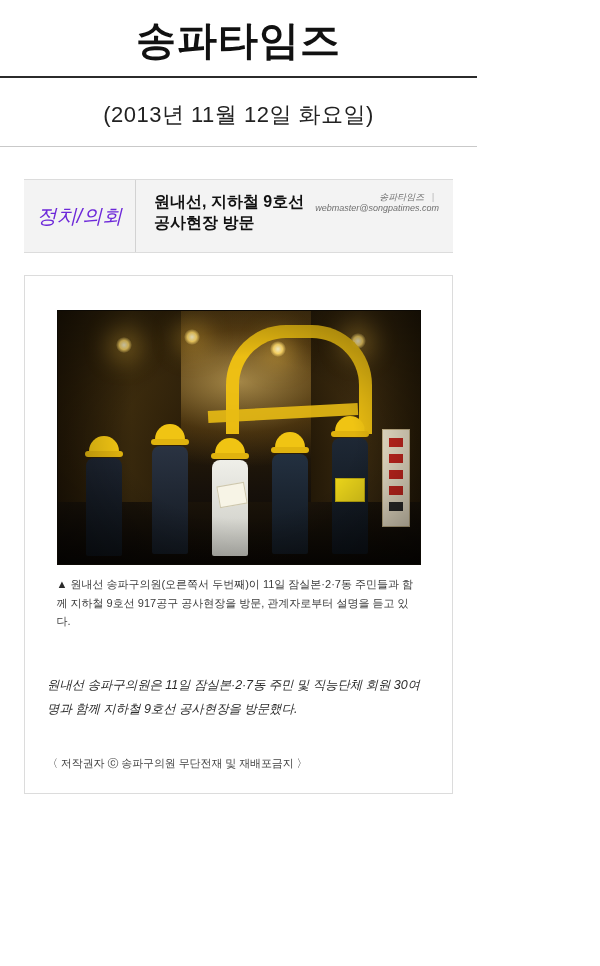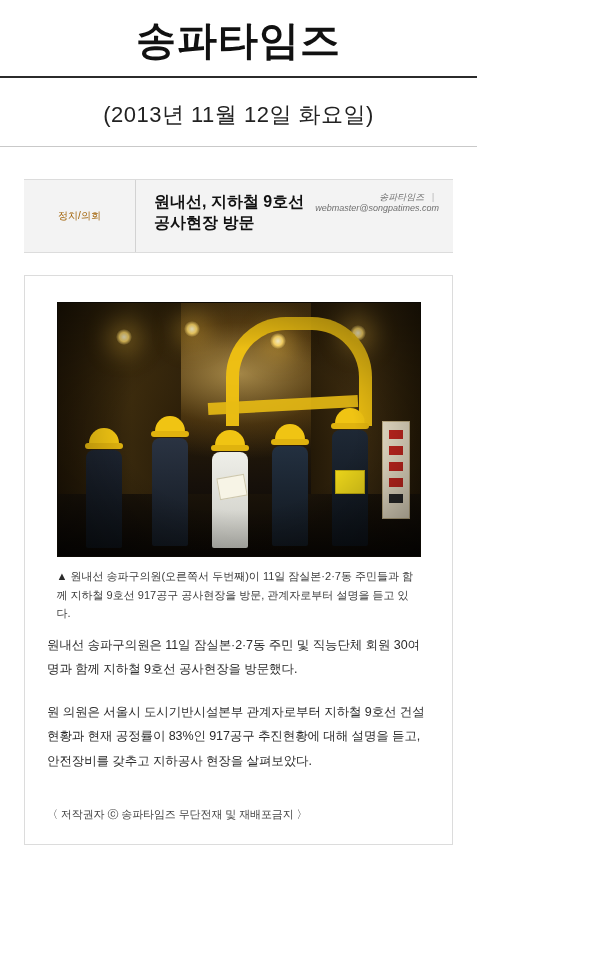--- a/index.html
+++ b/index.html
@@ -65,24 +65,25 @@
     border-bottom: 1px solid #dcdcdc;
     display: flex;
     align-items: stretch;
     min-height: 72px;
   }
   .category {
     width: 112px;
     display: flex;
     align-items: center;
     justify-content: center;
-    font-size: 10px;
-    color: #a16207;
+    font-size: 20px;
+    color: #6d28d9;
     border-right: 1px solid #d2d2d2;
     box-sizing: border-box;
+    font-style: italic;
   }
   .headline-right {
     flex: 1;
     padding: 12px 14px 8px 18px;
     box-sizing: border-box;
     display: flex;
     flex-direction: row;
     justify-content: center;
   }
   .headline-title {
@@ -103,21 +104,21 @@
     color: #b5b5b5;
     margin: 0 5px;
   }
 
   
   .article {
     margin: 22px 24px 0 24px;
     border: 1px solid #dcdcdc;
     background: #fff;
     box-sizing: border-box;
-    padding: 26px 22px 22px 22px;
+    padding: 34px 22px 22px 22px;
   }
 
   .figure {
     width: 100%;
     text-align: center;
   }
   .photo {
     width: 364px;
     height: 255px;
     margin: 0 auto;
@@ -270,21 +271,22 @@
     margin: 10px auto 0 auto;
     width: 364px;
     text-align: left;
     font-size: 11px;
     line-height: 1.7;
     color: #3b3b3b;
   }
   .caption .tri { color: #2a2a2a; margin-right: 3px; }
 
   .body-copy {
-    margin-top: 10px;
+    margin-top: 42px;
+    font-style: italic;
   }
   .body-copy p {
     font-size: 12.5px;
     line-height: 1.95;
     color: #2b2b2b;
     margin: 0 0 18px 0;
     letter-spacing: -0.1px;
   }
   .copyright {
     margin-top: 34px;
@@ -369,18 +371,17 @@
         <div class="vignette"></div>
       </div>
 
       <div class="caption">
         <span class="tri">▲</span><span>원내선 송파구의원(오른쪽서 두번째)이 11일 잠실본·2·7동 주민들과 함께 지하철 9호선 917공구 공사현장을 방문, 관계자로부터 설명을 듣고 있다.</span>
       </div>
     </div>
 
     <div class="body-copy">
       <p>원내선 송파구의원은 11일 잠실본·2·7동 주민 및 직능단체 회원 30여명과 함께 지하철 9호선 공사현장을 방문했다.</p>
-      <p>원 의원은 서울시 도시기반시설본부 관계자로부터 지하철 9호선 건설 현황과 현재 공정률이 83%인 917공구 추진현황에 대해 설명을 듣고, 안전장비를 갖추고 지하공사 현장을 살펴보았다.</p>
     </div>
 
-    <div class="copyright">〈 저작권자 ⓒ 송파타임즈 무단전재 및 재배포금지 〉</div>
+    <div class="copyright">〈 저작권자 ⓒ 송파구의원 무단전재 및 재배포금지 〉</div>
   </div>
 </div>
 
 </body></html>

